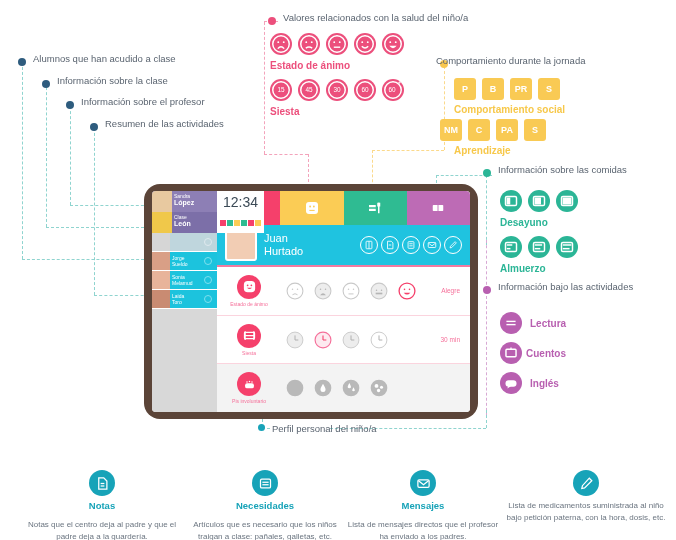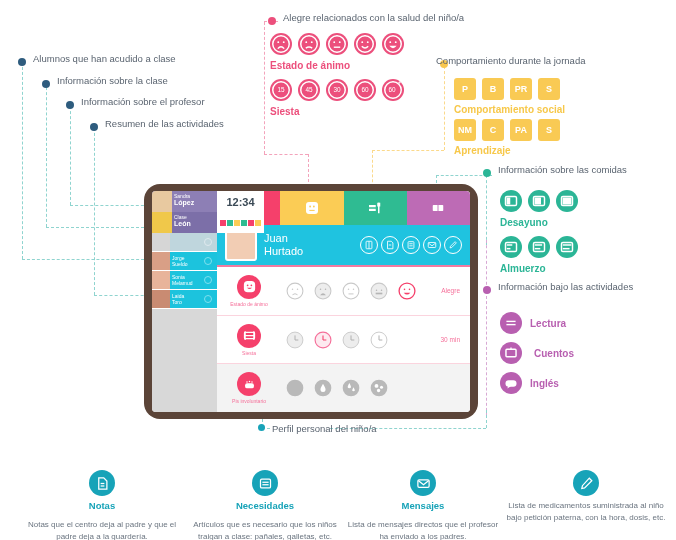--- a/index.html
+++ b/index.html
@@ -155,21 +155,21 @@
   <div class="bullet b-navy" style="left:42px; top:80px;"></div>
   <div class="lbl" style="left:57px; top:75px;">Información sobre la clase</div>
 
   <div class="bullet b-navy" style="left:66px; top:101px;"></div>
   <div class="lbl" style="left:81px; top:96px;">Información sobre el profesor</div>
 
   <div class="bullet b-navy" style="left:90px; top:123px;"></div>
   <div class="lbl" style="left:105px; top:118px;">Resumen de las actividades</div>
 
   <div class="bullet b-pink" style="left:268px; top:17px;"></div>
-  <div class="lbl" style="left:283px; top:12px;">Alegre relacionados con la salud del niño/a</div>
+  <div class="lbl" style="left:283px; top:12px;">Valores relacionados con la salud del niño/a</div>
 
   <div class="ico-row" style="left:270px; top:33px;">
     <div class="circ circ-pink">
       <svg class="face" viewBox="0 0 24 24">
           <circle cx="12" cy="12" r="9" fill="none" stroke="#fff" stroke-width="1.6"></circle>
           <circle cx="9" cy="10" r="1" fill="#fff"></circle>
           <circle cx="15" cy="10" r="1" fill="#fff"></circle>
           <path d="M8.5 17 Q12 13 15.5 17" fill="none" stroke="#fff" stroke-width="1.5"></path>
         </svg>
     </div>
@@ -247,21 +247,21 @@
   <div class="lbl" style="left:436px; top:55px;">Comportamiento durante la jornada</div>
 
   <div class="ico-row" style="left:454px; top:78px;">
     <div class="sq-orange">P</div>
     <div class="sq-orange">B</div>
     <div class="sq-orange">PR</div>
     <div class="sq-orange">S</div>
   </div>
   <div class="grp-title orange-t" style="position:absolute; left:454px; top:104px;">Comportamiento social</div>
 
-  <div class="ico-row" style="left:454px; top:119px;">
+  <div class="ico-row" style="left:440px; top:119px;">
     <div class="sq-orange">NM</div>
     <div class="sq-orange">C</div>
     <div class="sq-orange">PA</div>
     <div class="sq-orange">S</div>
   </div>
   <div class="grp-title orange-t" style="position:absolute; left:454px; top:145px;">Aprendizaje</div>
 
   <div class="bullet b-green" style="left:483px; top:169px;"></div>
   <div class="lbl" style="left:498px; top:164px;">Información sobre las comidas</div>
 
@@ -319,21 +319,21 @@
     <div class="circ circ-purple">
       <svg class="face" viewBox="0 0 24 24">
           <circle cx="12" cy="12" r="9" fill="none" stroke="#fff" stroke-width="0"></circle>
           <rect x="7" y="9.5" width="10" height="1.5" fill="#fff"></rect>
           <rect x="7" y="13" width="10" height="1.5" fill="#fff"></rect>
         </svg>
     </div>
     <div class="grp-title purple-t">Lectura</div>
   </div>
 
-  <div style="position:absolute; left:500px; top:342px; display:flex; align-items:center; gap:12px;">
+  <div style="position:absolute; left:500px; top:342px; display:flex; align-items:center; gap:4px;">
     <div class="circ circ-purple">
       <svg class="face" viewBox="0 0 24 24">
           <rect x="6.5" y="8" width="11" height="8" rx="1" fill="none" stroke="#fff" stroke-width="1.6"></rect>
           <line x1="12" y1="6" x2="12" y2="8" stroke="#fff" stroke-width="1.4"></line>
         </svg>
     </div>
     <div class="grp-title purple-t">Cuentos</div>
   </div>
 
   <div style="position:absolute; left:500px; top:372px; display:flex; align-items:center; gap:8px;">
@@ -611,21 +611,21 @@
                   <circle cx="11.5" cy="15" r="2" fill="#fff"></circle>
                 </svg>
             </div>
           </div>
           <div class="dval"></div>
         </div>
 
       </div>
 
       <div style="position:absolute; left:65px; top:0; width:47px; height:21px; background:#fff; display:flex; align-items:center; justify-content:center;">
-        <span style="font-size:11px; font-weight:bold; color:#3b4a56;">12:34</span>
+        <span style="font-size:14px; font-weight:normal; color:#3b4a56;">12:34</span>
       </div>
       <div style="position:absolute; left:65px; top:21px; width:47px; height:21px; background:#fff; display:flex; flex-wrap:wrap; align-content:center; justify-content:center; gap:1px; padding:2px;">
         <span style="width:6px;height:6px;background:#f5406b;"></span>
         <span style="width:6px;height:6px;background:#2fbb92;"></span>
         <span style="width:6px;height:6px;background:#fbcc55;"></span>
         <span style="width:6px;height:6px;background:#2fbb92;"></span>
         <span style="width:6px;height:6px;background:#f5406b;"></span>
         <span style="width:6px;height:6px;background:#fbcc55;"></span>
       </div>
     </div>

